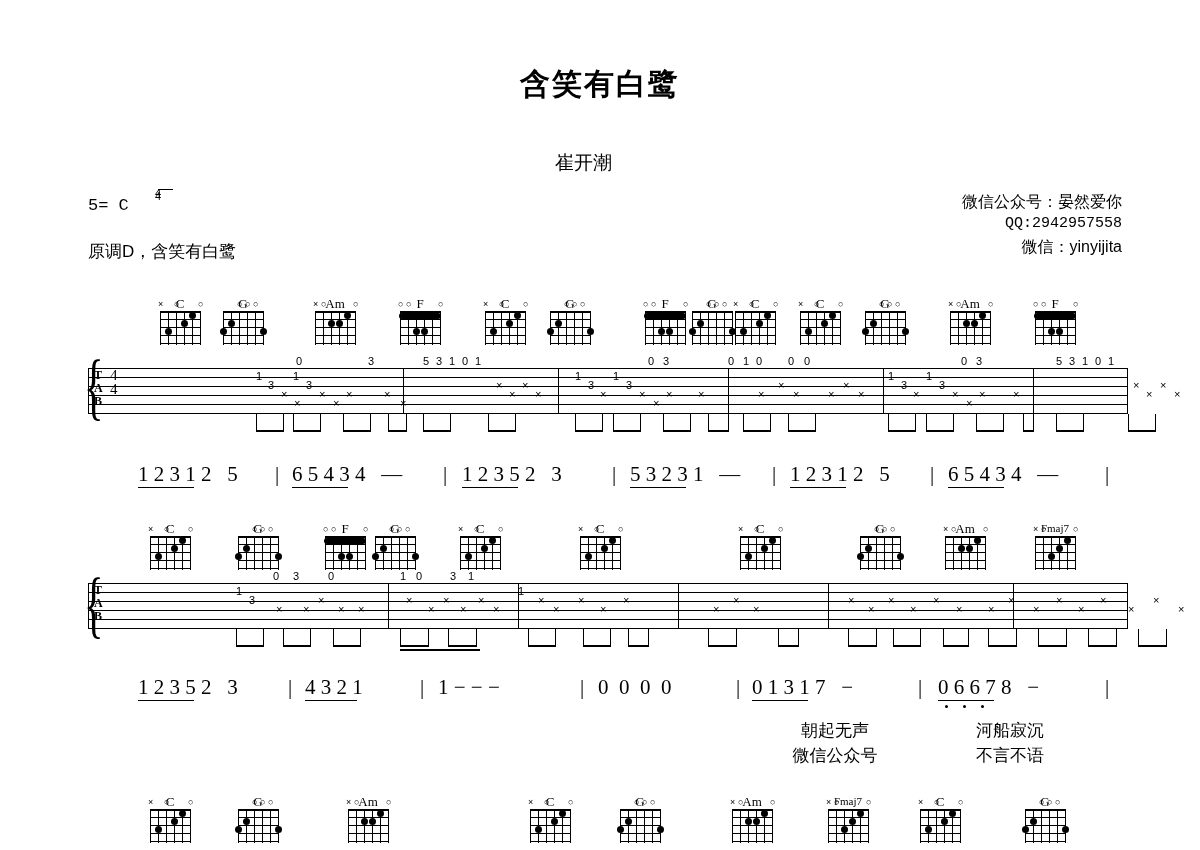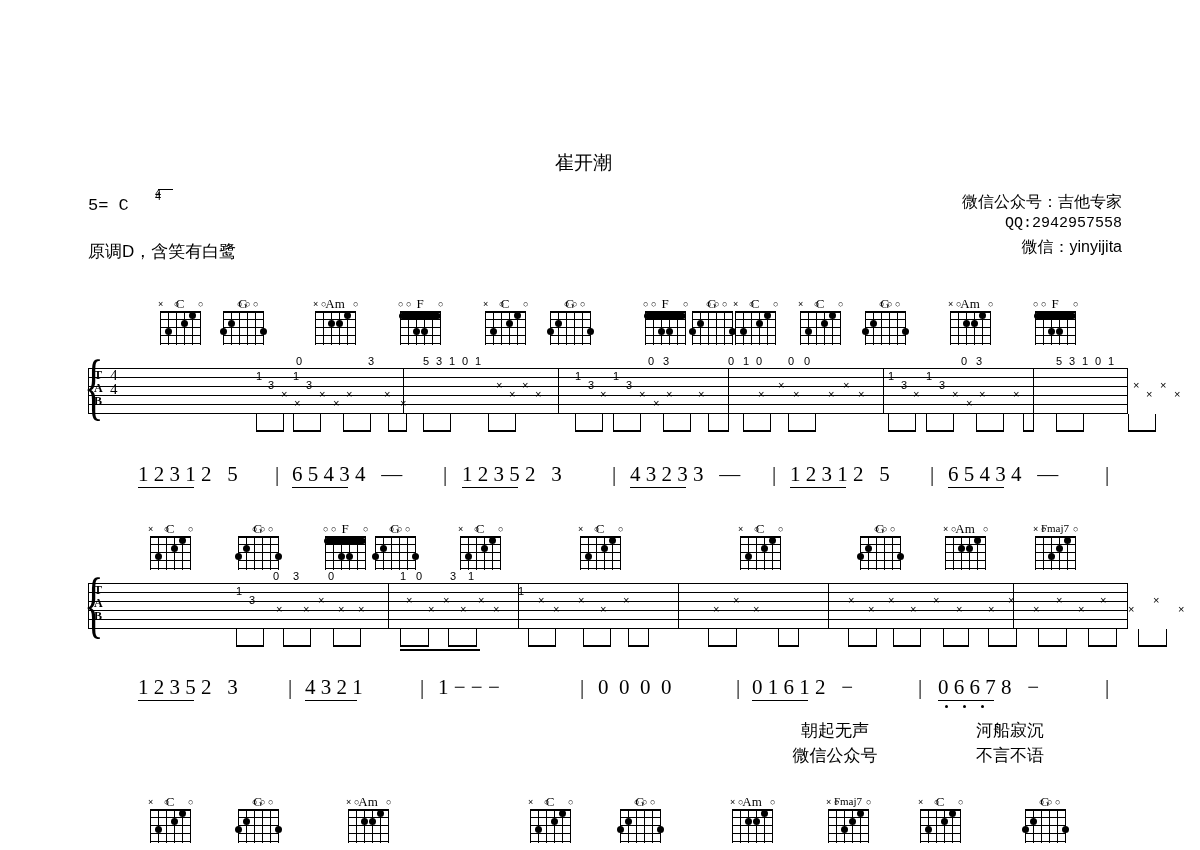--- a/index.html
+++ b/index.html
@@ -47,32 +47,33 @@
   .ul{position:absolute;height:1px;background:#000;}
   .dotb{position:absolute;width:3px;height:3px;border-radius:50%;background:#000;}
 
   .lyric{position:absolute;font-size:17px;line-height:25px;text-align:center;}
 </style>
 </head>
 <body>
 
 <div class="sheet">
 
+  <div class="title">含笑有白鹭</div>
   <div class="composer">崔开潮</div>
 
   <div class="keyline">5= C</div>
   <div class="timesig">
     <span class="num">4</span>
     <span class="bar"></span>
     <span class="num">4</span>
   </div>
   <div class="capo">原调D，含笑有白鹭</div>
 
   <div class="credits">
-    <div>微信公众号：吉他专家</div>
+    <div>微信公众号：晏然爱你</div>
     <div class="mono">QQ:2942957558</div>
     <div>微信：yinyijita</div>
   </div>
 
   <div id="layer">
       <div class="chord" style="left:157px;top:297px;">
         <div class="cname">C</div>
         <div class="grid">
           <div class="v" style="left:0px;"></div>
           <div class="v" style="left:8px;"></div>
@@ -495,21 +496,21 @@
         <div class="stem" style="left:1040px;top:46px;height:18px;"></div>
         <div class="stem" style="left:1067px;top:46px;height:18px;"></div>
         <div class="beam" style="left:1040px;top:62px;width:28px;"></div>
       </div>
       <div class="jianpu" style="left:138px;top:462px;">1 2 3 1 2   5</div>
       <div class="jianpu" style="left:275px;top:462px;">|</div>
       <div class="jianpu" style="left:292px;top:462px;">6 5 4 3 4   —</div>
       <div class="jianpu" style="left:443px;top:462px;">|</div>
       <div class="jianpu" style="left:462px;top:462px;">1 2 3 5 2   3</div>
       <div class="jianpu" style="left:612px;top:462px;">|</div>
-      <div class="jianpu" style="left:630px;top:462px;">4 3 2 3 3   —</div>
+      <div class="jianpu" style="left:630px;top:462px;">5 3 2 3 1   —</div>
       <div class="jianpu" style="left:772px;top:462px;">|</div>
       <div class="jianpu" style="left:790px;top:462px;">1 2 3 1 2   5</div>
       <div class="jianpu" style="left:930px;top:462px;">|</div>
       <div class="jianpu" style="left:948px;top:462px;">6 5 4 3 4   —</div>
       <div class="jianpu" style="left:1105px;top:462px;">|</div>
       <div class="ul" style="left:138px;top:487px;width:56px;"></div>
       <div class="ul" style="left:292px;top:487px;width:56px;"></div>
       <div class="ul" style="left:462px;top:487px;width:56px;"></div>
       <div class="ul" style="left:630px;top:487px;width:56px;"></div>
       <div class="ul" style="left:790px;top:487px;width:56px;"></div>
@@ -850,21 +851,21 @@
         <div class="beam" style="left:312px;top:66px;width:80px;"></div>
       </div>
       <div class="jianpu" style="left:138px;top:675px;">1 2 3 5 2   3</div>
       <div class="jianpu" style="left:288px;top:675px;">|</div>
       <div class="jianpu" style="left:305px;top:675px;">4 3 2 1</div>
       <div class="jianpu" style="left:420px;top:675px;">|</div>
       <div class="jianpu" style="left:438px;top:675px;">1 − − −</div>
       <div class="jianpu" style="left:580px;top:675px;">|</div>
       <div class="jianpu" style="left:598px;top:675px;">0  0  0  0</div>
       <div class="jianpu" style="left:736px;top:675px;">|</div>
-      <div class="jianpu" style="left:752px;top:675px;">0 1 6 1 2   −</div>
+      <div class="jianpu" style="left:752px;top:675px;">0 1 3 1 7   −</div>
       <div class="jianpu" style="left:918px;top:675px;">|</div>
       <div class="jianpu" style="left:938px;top:675px;">0 6 6 7 8   −</div>
       <div class="jianpu" style="left:1105px;top:675px;">|</div>
       <div class="ul" style="left:138px;top:700px;width:56px;"></div>
       <div class="ul" style="left:305px;top:700px;width:52px;"></div>
       <div class="ul" style="left:752px;top:700px;width:56px;"></div>
       <div class="ul" style="left:938px;top:700px;width:56px;"></div>
       <div class="dotb" style="left:945px;top:705px;"></div>
       <div class="dotb" style="left:963px;top:705px;"></div>
       <div class="dotb" style="left:981px;top:705px;"></div>

